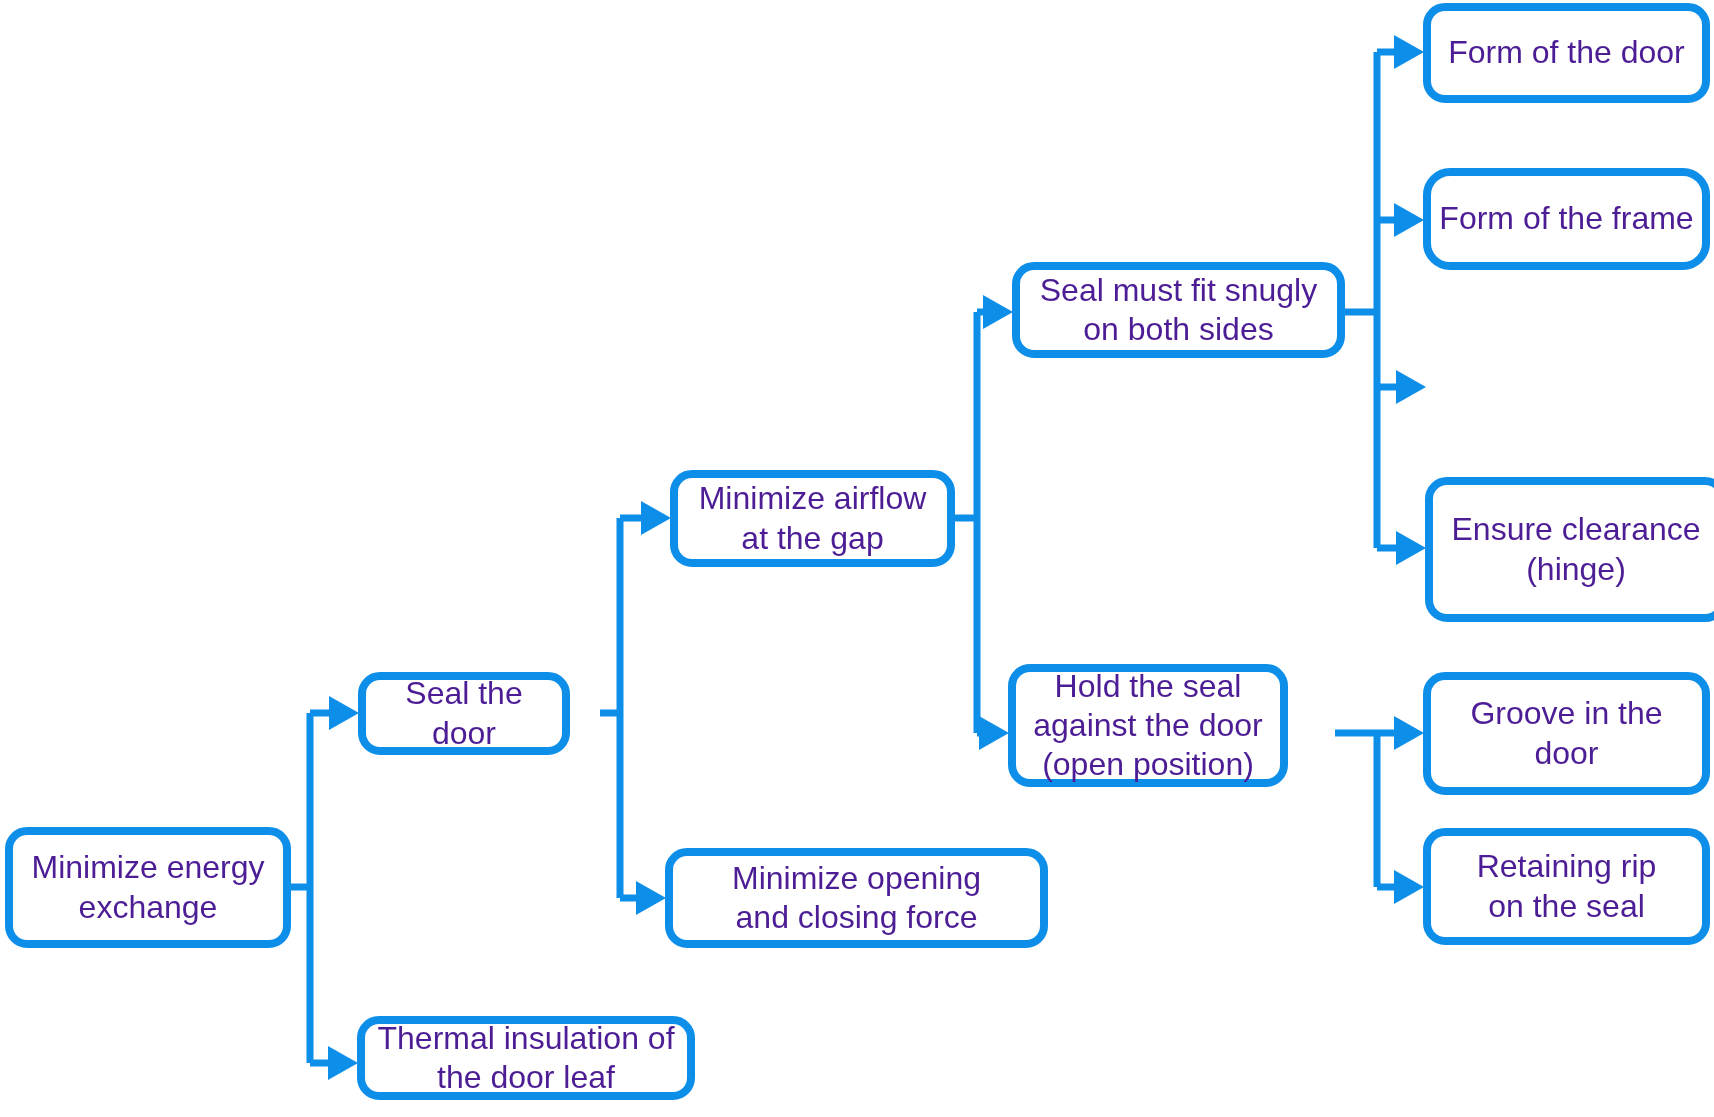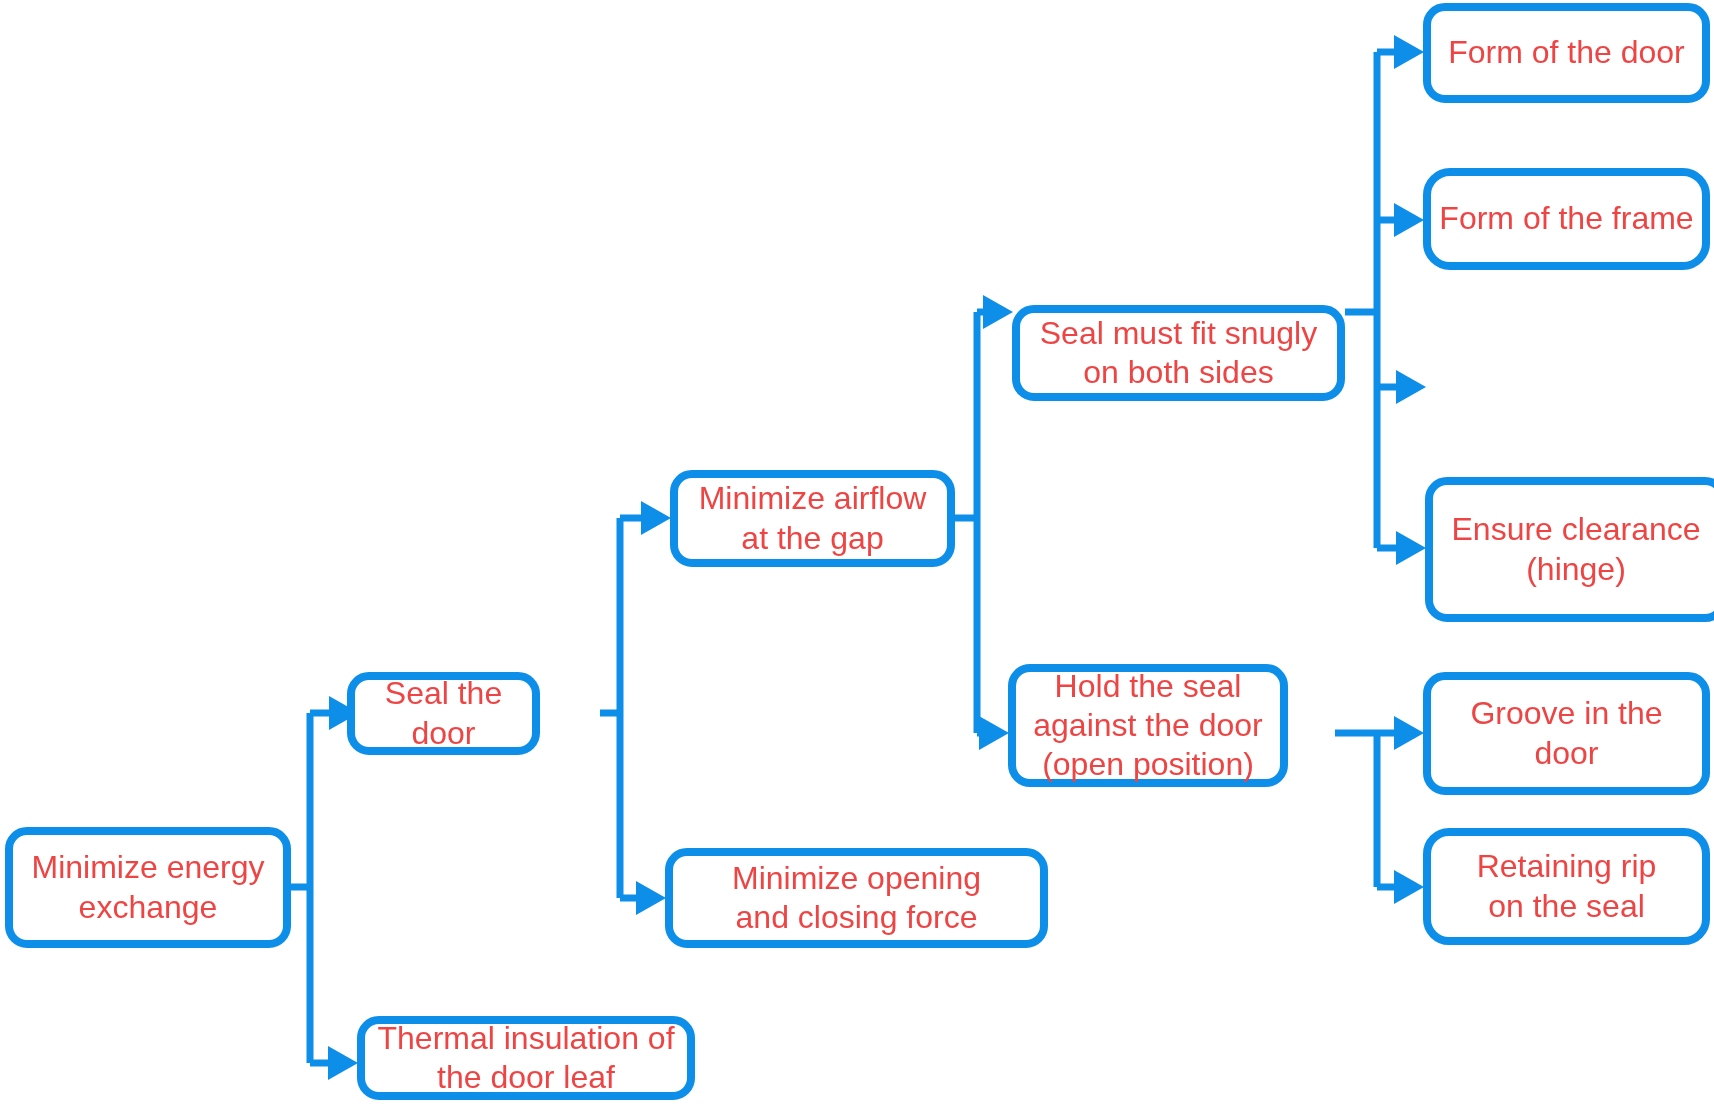--- a/index.html
+++ b/index.html
@@ -34,46 +34,46 @@
   .node {
     position: absolute;
     box-sizing: border-box;
     background: #ffffff;
     border: 8px solid #0d8ee9;
     border-radius: 22px;
     display: flex;
     align-items: center;
     justify-content: center;
     text-align: center;
-    color: #ef4444;
+    color: #4c1d95;
     font-size: 32px;
     line-height: 1.22;
   }
   .node .label {
     white-space: pre-line;
     padding: 0 6px;
   }
   
   .n-energy      { left: 5px;    top: 827px;  width: 286px; height: 121px; }
   
-  .n-seal-door   { left: 347px;  top: 672px;  width: 193px; height: 83px;  }
+  .n-seal-door   { left: 358px;  top: 672px;  width: 212px; height: 83px;  }
   .n-thermal     { left: 357px;  top: 1016px; width: 338px; height: 84px;  }
   
   .n-airflow     { left: 670px;  top: 470px;  width: 285px; height: 97px;  }
   .n-force       { left: 665px;  top: 848px;  width: 383px; height: 100px; }
   
-  .n-snugly      { left: 1012px; top: 262px;  width: 333px; height: 96px; margin-top: 43px;  }
+  .n-snugly      { left: 1012px; top: 262px;  width: 333px; height: 96px;  }
   .n-hold        { left: 1008px; top: 664px;  width: 280px; height: 123px; }
   
   .n-form-door   { left: 1423px; top: 3px;    width: 287px; height: 100px; }
   .n-form-frame  { left: 1423px; top: 168px;  width: 287px; height: 102px; border-radius: 27px; }
   .n-shape-seal  { left: 1425px; top: 333px;  width: 285px; height: 104px; }
   .n-clearance   { left: 1425px; top: 477px;  width: 302px; height: 145px; }
   .n-groove      { left: 1423px; top: 672px;  width: 287px; height: 123px; }
-  .n-rip         { left: 1423px; top: 828px;  width: 287px; height: 117px; border-radius: 26px; }
+  .n-rip         { left: 1423px; top: 828px;  width: 287px; height: 117px; }
 </style>
 </head>
 <body>
 
 <div id="canvas">
 
   <svg id="connectors" viewBox="0 0 1714 1117" xmlns="http://www.w3.org/2000/svg">
 
     <path class="edge" d="M291 887 L310 887 M310 713 L310 1063 M310 713 L332 713 M310 1063 L331 1063"></path>
     <polygon class="arrowhead" points="359,713 329,696 329,730"></polygon>

